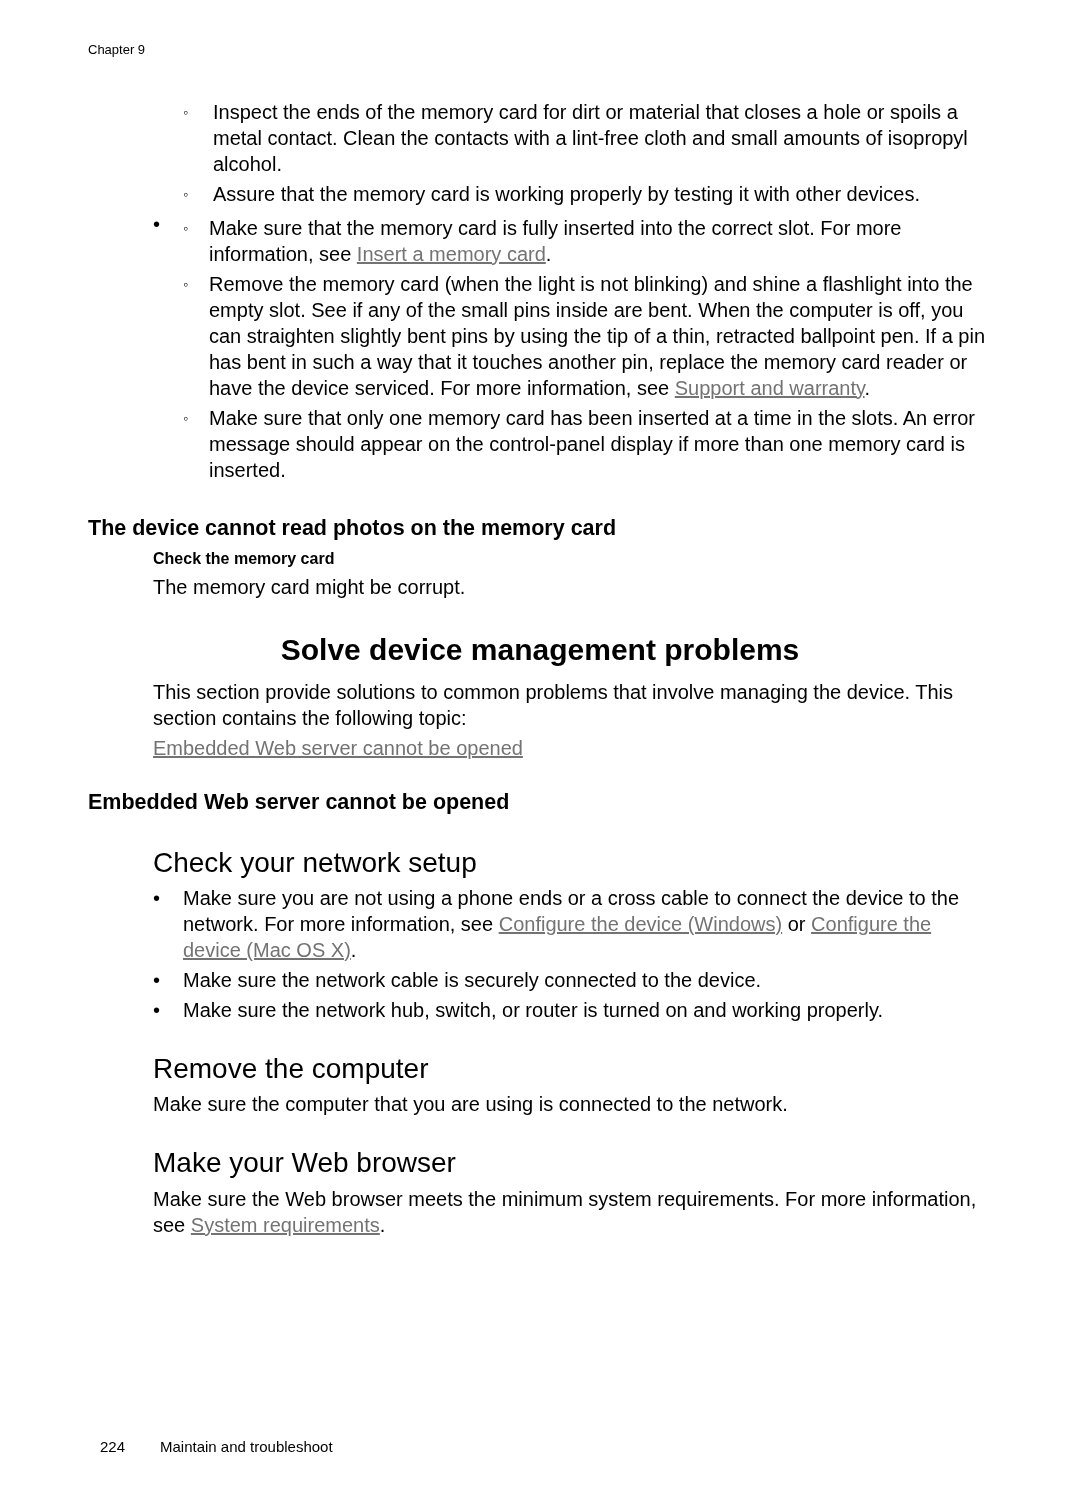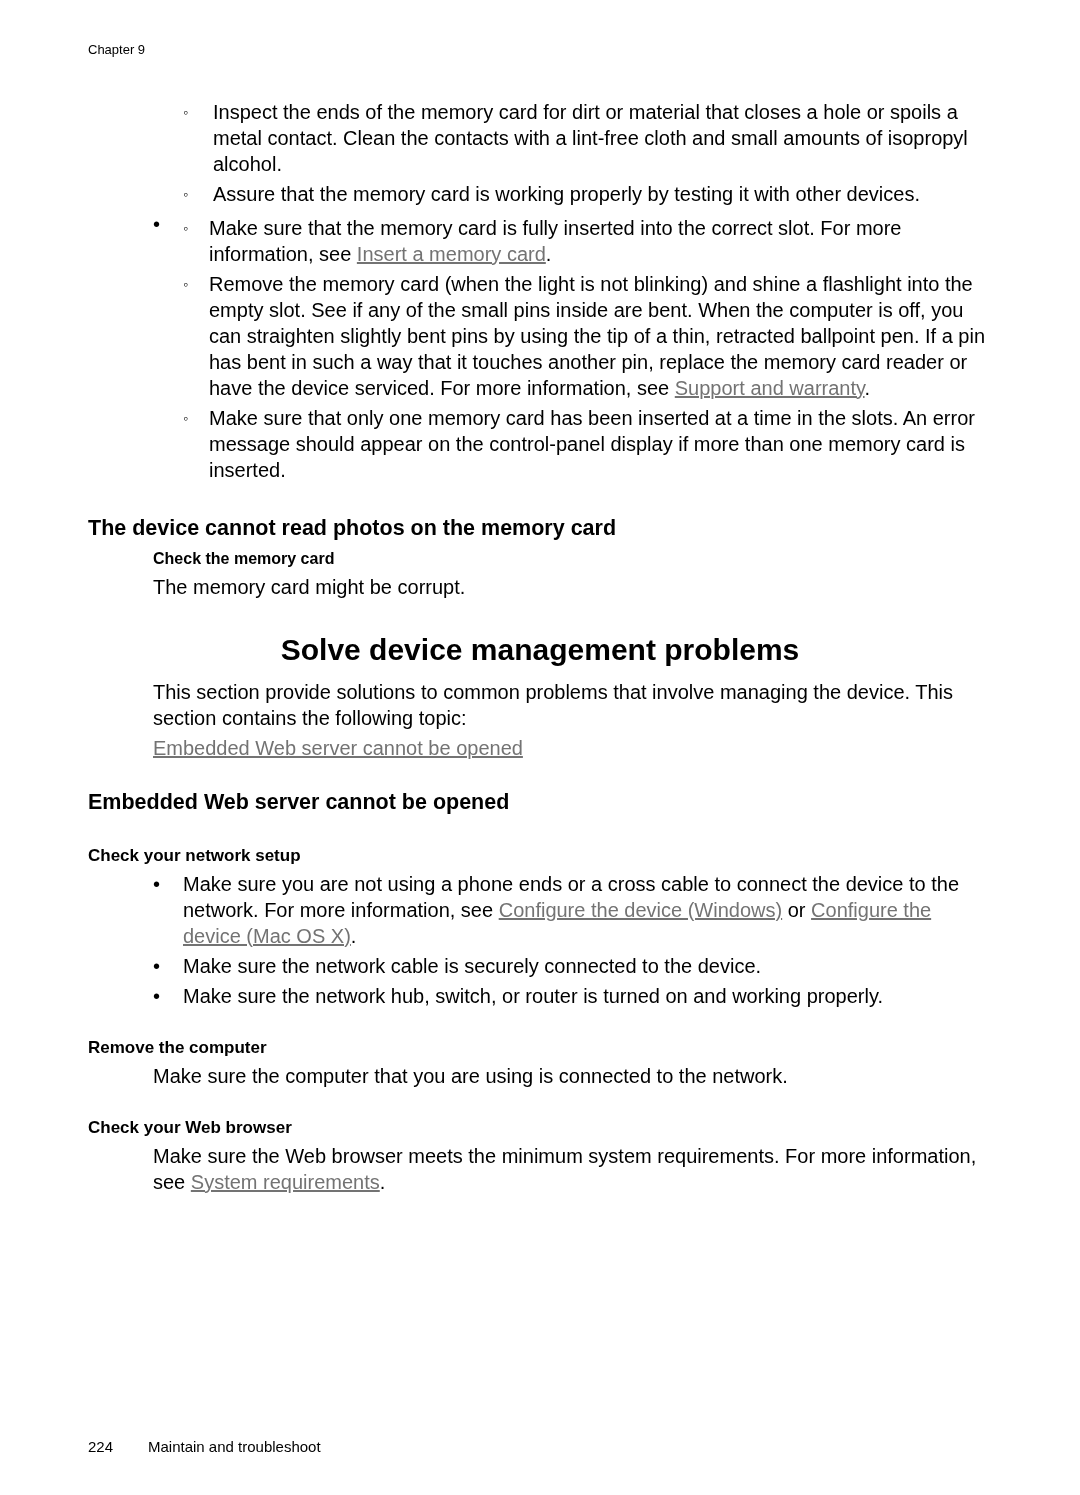--- a/index.html
+++ b/index.html
@@ -63,22 +63,23 @@
     margin-top: 28px;
     margin-bottom: 6px;
   }
   .h4 {
     font-weight: bold;
     font-size: 16px;
     margin-left: 65px;
     margin-bottom: 4px;
   }
   .h4b {
-    font-weight: bold;
-    font-size: 17px;
+    font-weight: normal;
+    font-size: 28px;
+    margin-left: 65px;
     margin-top: 28px;
     margin-bottom: 4px;
   }
   .h1 {
     font-weight: bold;
     font-size: 30px;
     margin-top: 30px;
     margin-bottom: 10px;
     text-align: center;
   }
@@ -86,21 +87,21 @@
     margin-left: 65px;
     margin-bottom: 4px;
   }
   .link {
     color: #737373;
     text-decoration: underline;
   }
   .footer {
     position: absolute;
     bottom: 40px;
-    left: 88px;
+    left: 100px;
     font-size: 15px;
   }
   .footer .pg { display:inline-block; width:60px; }
   .bold { font-weight: bold; }
 </style>
 </head>
 <body>
 
 <div class="chapter-label">Chapter 9</div>
 
@@ -161,20 +162,20 @@
     </div>
     <div class="row">
       <div class="marker">•</div>
       <div>Make sure the network hub, switch, or router is turned on and working properly.</div>
     </div>
   </div>
 
   <div class="h4b">Remove the computer</div>
   <div class="para-65">Make sure the computer that you are using is connected to the network.</div>
 
-  <div class="h4b">Check your Web browser</div>
+  <div class="h4b">Make your Web browser</div>
   <div class="para-65"><span>Make sure the Web browser meets the minimum system requirements. For more information, see </span><a href="#" class="link">System requirements</a><span>.</span></div>
 
 </div>
 
 <div class="footer">
   <span class="pg">224</span><span>Maintain and troubleshoot</span>
 </div>
 
 </body></html>

